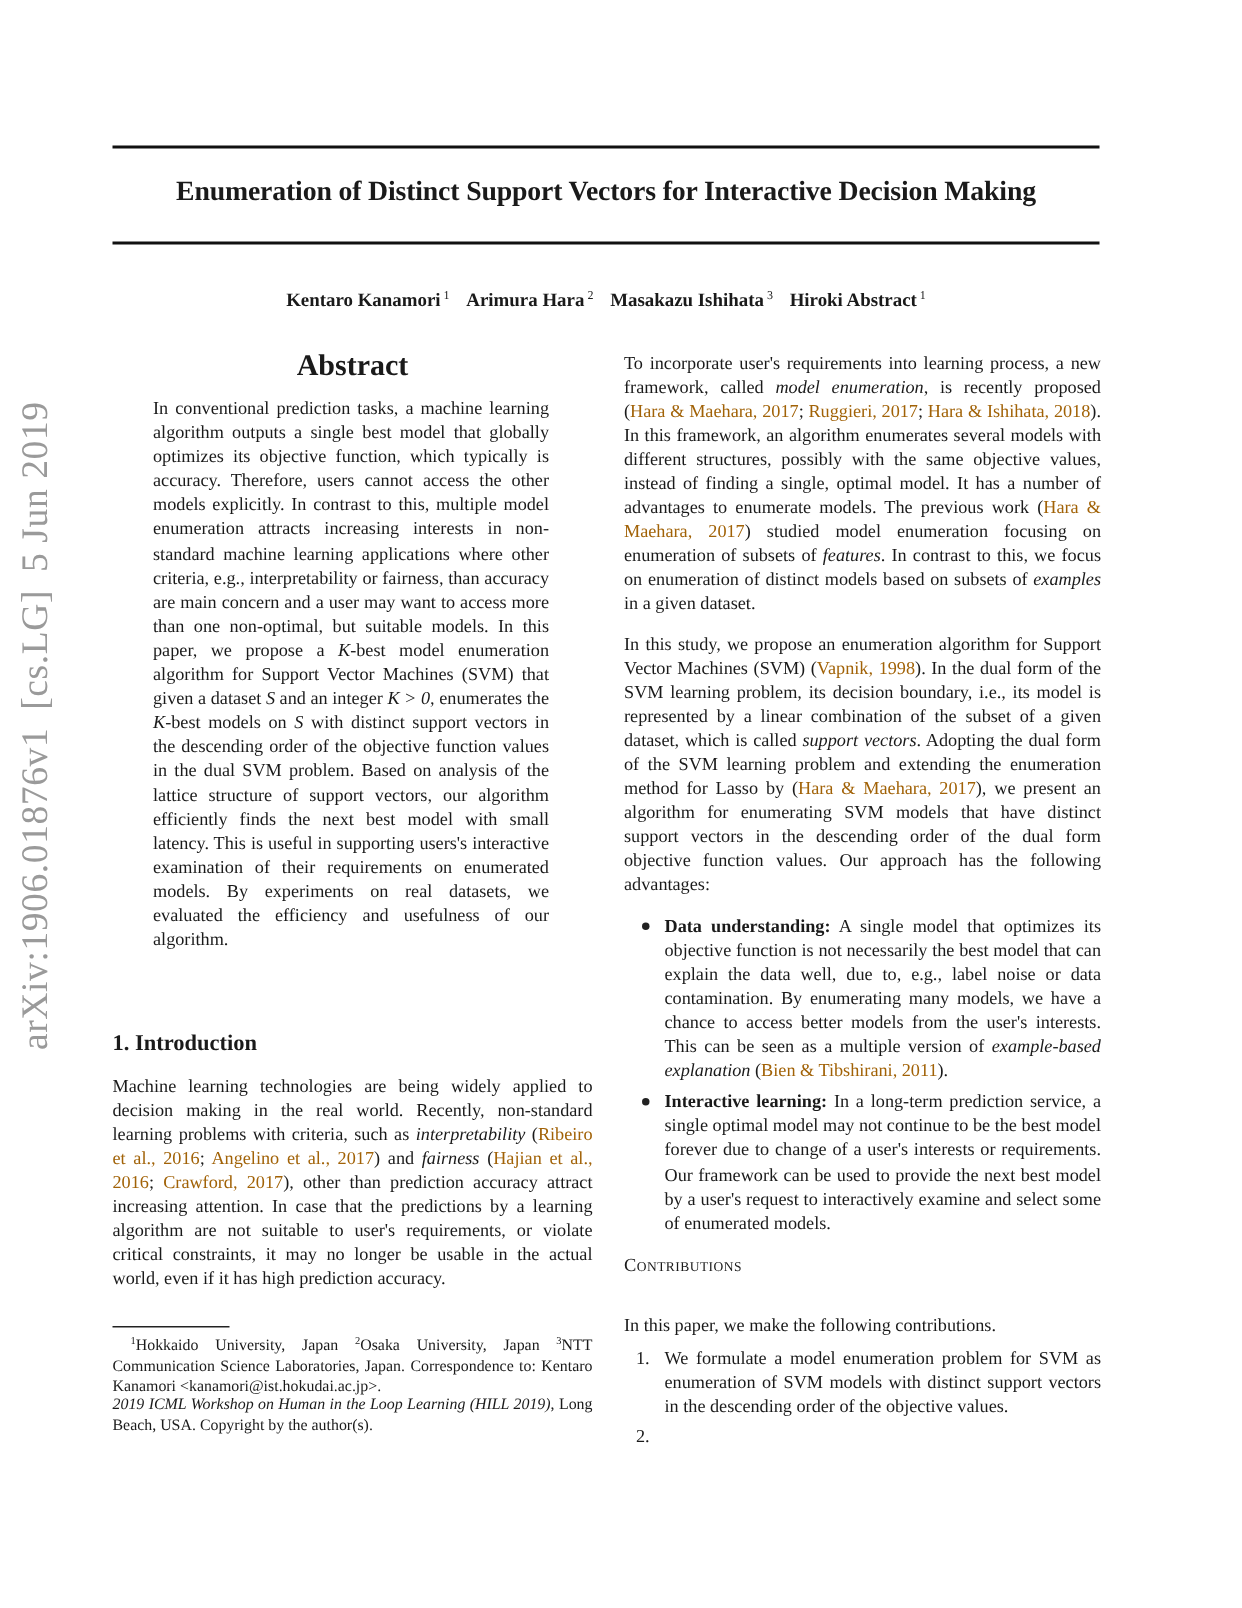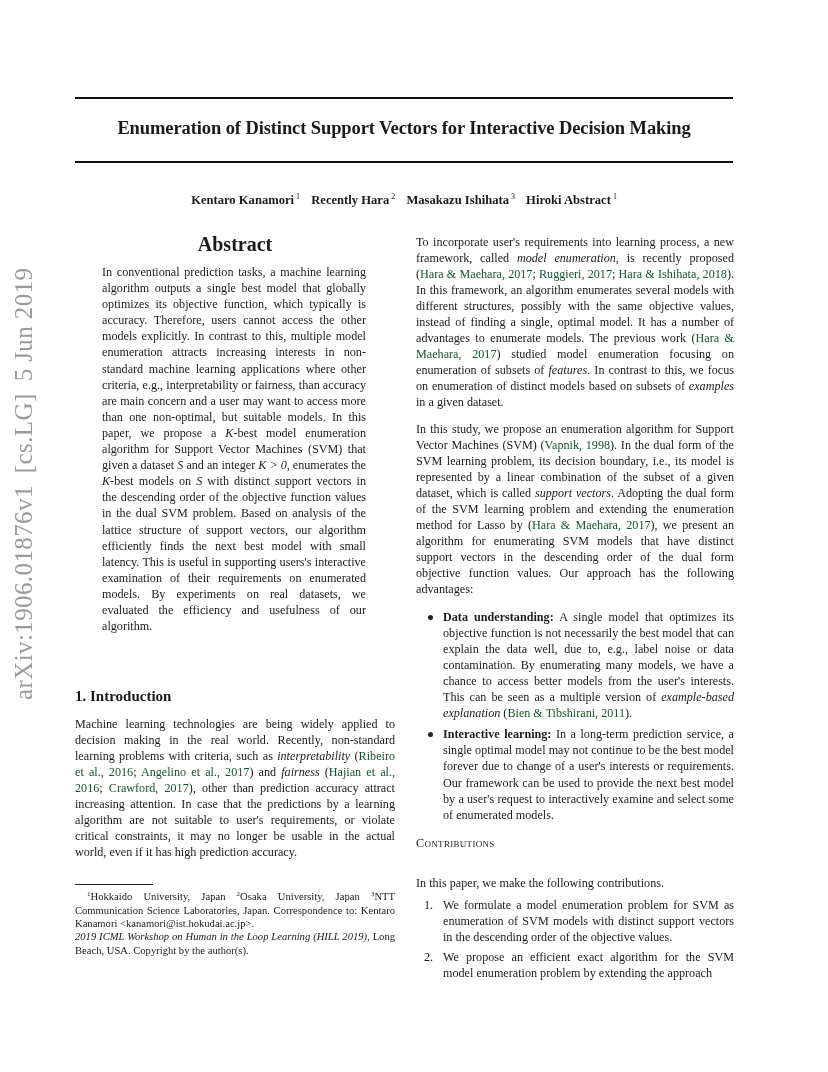--- a/index.html
+++ b/index.html
@@ -57,21 +57,21 @@
     .footnote {
       position: absolute; left: 75px; width: 320px; top: 888px;
       font-size: 10.6px; line-height: 13.6px; text-align: justify;
     }
     .footnote p { text-indent: 12px; }
     .footnote sup { font-size: 7px; vertical-align: 4px; }
     .workshop {
       position: absolute; left: 75px; width: 320px; top: 930px;
       font-size: 10.6px; line-height: 13.6px; text-align: justify;
     }
-    .cite { color: #14532d; }
+    .cite { color: #a16207; }
     i, em { font-style: italic; }
     .para { margin-bottom: 10px; }
     .bullets { list-style: none; margin-left: 10px; margin-top: 12px; }
     .bullets li { position: relative; padding-left: 17px; margin-bottom: 5px; }
     .bullets li::before {
       content: ""; position: absolute; left: 2px; top: 6px; width: 5px; height: 5px;
       background: #222; border-radius: 50%;
     }
     .bullets b { font-weight: bold; }
     .contrib-heading {
@@ -83,21 +83,21 @@
   </style>
 </head>
 <body>
 
 <div class="rule top"></div>
 <div class="title">Enumeration of Distinct Support Vectors for Interactive Decision Making</div>
 <div class="rule bottom"></div>
 
 <div class="authors">
   <span class="author"><span>Kentaro Kanamori</span><sup>1</sup></span>
-  <span class="author"><span>Recently Hara</span><sup>2</sup></span>
+  <span class="author"><span>Arimura Hara</span><sup>2</sup></span>
   <span class="author"><span>Masakazu Ishihata</span><sup>3</sup></span>
   <span class="author"><span>Hiroki Abstract</span><sup>1</sup></span>
 </div>
 
 <div class="arxiv-stamp">
   <span>arXiv:1906.01876v1</span><span>[cs.LG]</span><span>5 Jun 2019</span>
 </div>
 
 <div class="abstract-heading">Abstract</div>
 <div class="abstract-body"><span>In conventional prediction tasks, a machine learning algorithm outputs a single best model that globally optimizes its objective function, which typically is accuracy. Therefore, users cannot access the other models explicitly. In contrast to this, multiple model enumeration attracts increasing interests in non-standard machine learning applications where other criteria, e.g., interpretability or fairness, than accuracy are main concern and a user may want to access more than one non-optimal, but suitable models. In this paper, we propose a </span><i>K</i><span>-best model enumeration algorithm for Support Vector Machines (SVM) that given a dataset </span><i>S</i><span> and an integer </span><i>K &gt; 0</i><span>, enumerates the </span><i>K</i><span>-best models on </span><i>S</i><span> with distinct support vectors in the descending order of the objective function values in the dual SVM problem. Based on analysis of the lattice structure of support vectors, our algorithm efficiently finds the next best model with small latency. This is useful in supporting users's interactive examination of their requirements on enumerated models. By experiments on real datasets, we evaluated the efficiency and usefulness of our algorithm.</span></div>
@@ -118,15 +118,15 @@
 
   <ul class="bullets">
     <li><b>Data understanding:</b><span>  A single model that optimizes its objective function is not necessarily the best model that can explain the data well, due to, e.g., label noise or data contamination. By enumerating many models, we have a chance to access better models from the user's interests. This can be seen as a multiple version of </span><i>example-based explanation</i><span> (</span><a class="cite">Bien &amp; Tibshirani, 2011</a><span>).</span></li>
     <li><b>Interactive learning:</b><span>  In a long-term prediction service, a single optimal model may not continue to be the best model forever due to change of a user's interests or requirements. Our framework can be used to provide the next best model by a user's request to interactively examine and select some of enumerated models.</span></li>
   </ul>
 
   <div class="contrib-heading">Contributions</div>
   <p style="margin-bottom:6px">In this paper, we make the following contributions.</p>
   <ol class="numbered">
     <li><span class="num">1.</span><span>We formulate a model enumeration problem for SVM as enumeration of SVM models with distinct support vectors in the descending order of the objective values.</span></li>
-    <li><span class="num">2.</span><span>We propose an efficient exact algorithm for the SVM model enumeration problem by extending the approach</span></li>
+    <li><span class="num">2.</span></li>
   </ol>
 </div>
 
 </body></html>

